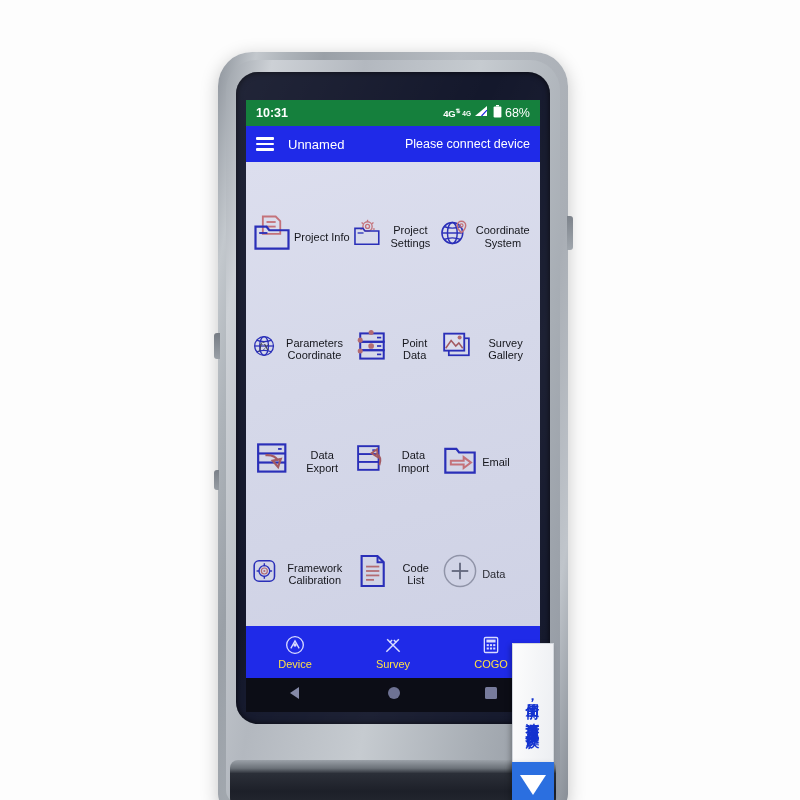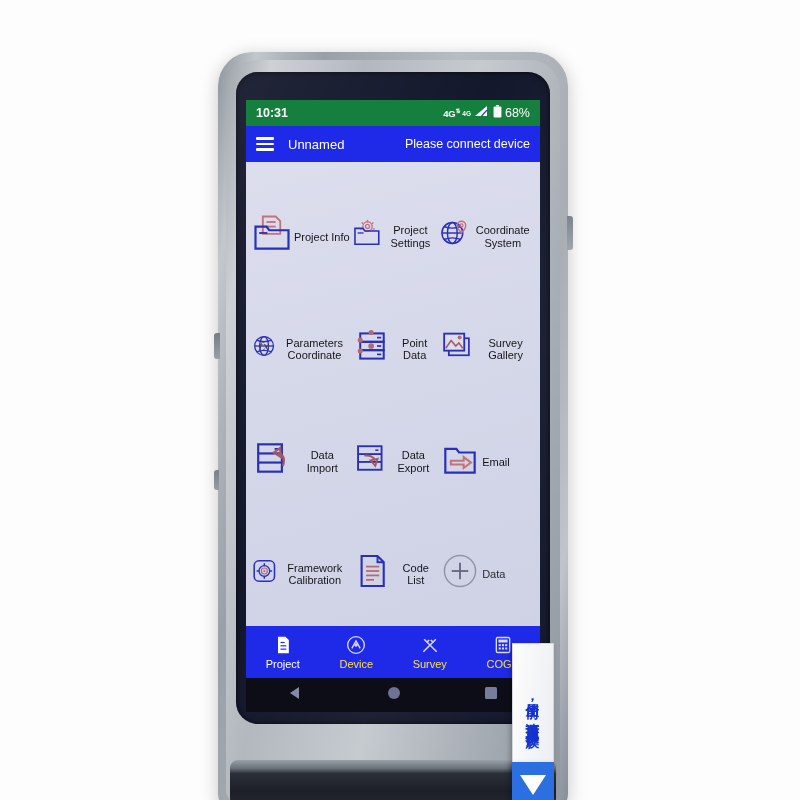--- a/index.html
+++ b/index.html
@@ -302,43 +302,43 @@
           <rect x="8" y="8" width="26" height="22" fill="#dcdeee" stroke="#2a2fb8" stroke-width="2.4"></rect>
           <polyline points="10,27 17,17 23,24 27,20 32,27" fill="none" stroke="#a35a62" stroke-width="2"></polyline>
           <circle cx="28" cy="13" r="2.6" fill="#b36b72"></circle>
         </svg>
         <div class="lbl">Survey Gallery</div>
       </div>
 
       <div class="tile">
         <svg class="ico" viewBox="0 0 48 48">
           <g fill="none" stroke="#2a2fb8" stroke-width="2.4">
+            <rect x="9" y="9" width="30" height="30"></rect>
+            <line x1="9" y1="19" x2="39" y2="19"></line>
+            <line x1="9" y1="29" x2="39" y2="29"></line>
+          </g>
+          <line x1="31" y1="14" x2="35" y2="14" stroke="#2a2fb8" stroke-width="2"></line>
+          <path d="M17 21 Q27 20 31 27" fill="none" stroke="#a35a62" stroke-width="2.4"></path>
+          <polygon points="31,34 25,27 34,25" fill="none" stroke="#a35a62" stroke-width="2.4"></polygon>
+        </svg>
+        <div class="lbl">Data Export</div>
+      </div>
+
+      <div class="tile">
+        <svg class="ico" viewBox="0 0 48 48">
+          <g fill="none" stroke="#2a2fb8" stroke-width="2.4">
             <rect x="9" y="9" width="26" height="30"></rect>
             <line x1="9" y1="19" x2="35" y2="19"></line>
             <line x1="9" y1="29" x2="35" y2="29"></line>
           </g>
           <line x1="27" y1="14" x2="31" y2="14" stroke="#2a2fb8" stroke-width="2"></line>
           <path d="M36 33 Q40 22 31 18" fill="none" stroke="#a35a62" stroke-width="2.4"></path>
           <polygon points="26,18 33,13 34,23" fill="none" stroke="#a35a62" stroke-width="2.4"></polygon>
         </svg>
         <div class="lbl">Data Import</div>
-      </div>
-
-      <div class="tile">
-        <svg class="ico" viewBox="0 0 48 48">
-          <g fill="none" stroke="#2a2fb8" stroke-width="2.4">
-            <rect x="9" y="9" width="30" height="30"></rect>
-            <line x1="9" y1="19" x2="39" y2="19"></line>
-            <line x1="9" y1="29" x2="39" y2="29"></line>
-          </g>
-          <line x1="31" y1="14" x2="35" y2="14" stroke="#2a2fb8" stroke-width="2"></line>
-          <path d="M17 21 Q27 20 31 27" fill="none" stroke="#a35a62" stroke-width="2.4"></path>
-          <polygon points="31,34 25,27 34,25" fill="none" stroke="#a35a62" stroke-width="2.4"></polygon>
-        </svg>
-        <div class="lbl">Data Export</div>
       </div>
 
       <div class="tile">
         <svg class="ico" viewBox="0 0 48 48">
           <path d="M8 14 h12 l3 4 h17 v22 h-32 z" fill="none" stroke="#2a2fb8" stroke-width="2.4"></path>
           <path d="M14 27 h14 v-4 l8 6 l-8 6 v-4 h-14 z" fill="none" stroke="#c4727a" stroke-width="2.2"></path>
         </svg>
         <div class="lbl">Email</div>
       </div>
 
@@ -377,31 +377,20 @@
           <circle cx="24" cy="24" r="17" fill="none" stroke="#9094a8" stroke-width="1.6"></circle>
           <line x1="24" y1="15" x2="24" y2="33" stroke="#64687e" stroke-width="2"></line>
           <line x1="15" y1="24" x2="33" y2="24" stroke="#64687e" stroke-width="2"></line>
         </svg>
         <div class="lbl">Data</div>
       </div>
 
     </div>
 
     <div class="bottomnav">
-      <div class="nav-item active">
-        <svg width="20" height="20" viewBox="0 0 24 24">
-          <path d="M6 2 h9 l4 4 v16 h-13 z" fill="#ffffff"></path>
-          <g stroke="#1f2ae8" stroke-width="1.4">
-            <line x1="9" y1="9" x2="14" y2="9"></line>
-            <line x1="9" y1="13" x2="16" y2="13"></line>
-            <line x1="9" y1="17" x2="16" y2="17"></line>
-          </g>
-        </svg>
-        <span class="nlbl">Project</span>
-      </div>
       <div class="nav-item">
         <svg width="20" height="20" viewBox="0 0 24 24">
           <circle cx="12" cy="12" r="10" fill="none" stroke="#d9dbff" stroke-width="1.6"></circle>
           <path d="M7 16 L12 7 L17 16" fill="none" stroke="#d9dbff" stroke-width="1.6"></path>
           <circle cx="12" cy="12" r="2" fill="#d9dbff"></circle>
         </svg>
         <span class="nlbl">Device</span>
       </div>
       <div class="nav-item">
         <svg width="20" height="20" viewBox="0 0 24 24">

